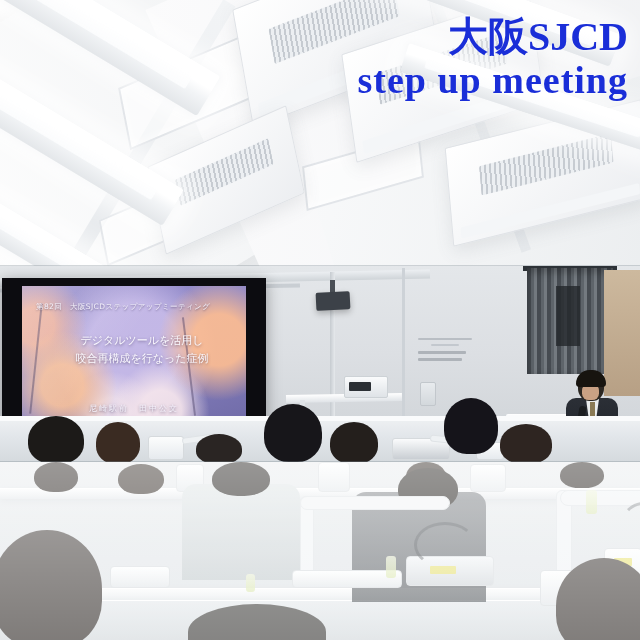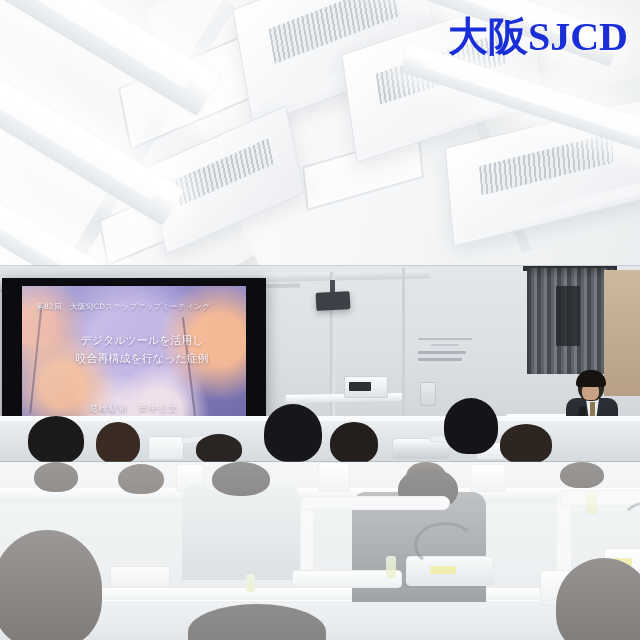--- a/index.html
+++ b/index.html
@@ -196,20 +196,21 @@
     <div class="strip s4">
         <div class="tube"></div>
       </div>
     <div class="strip s5">
         <div class="tube"></div>
       </div>
   </div>
 
   <div class="title-wrap">
     <div class="title-l1">大阪SJCD</div>
+    <div class="title-l2">step up meeting</div>
   </div>
 
   <div class="band-room">
     <div class="room-wall"></div>
     <div class="wall-ledge"></div>
     <div class="wall-pipe"></div>
     <div class="wall-seam"></div>
     <div class="wall-seam2"></div>
 
     <div style="position:absolute;left:523px;top:-2px;width:94px;height:7px;background:#2d3237;"></div>

